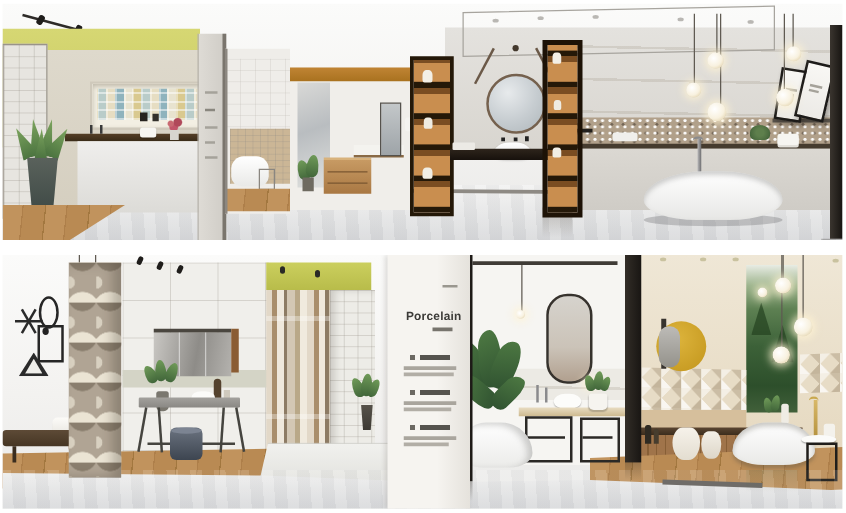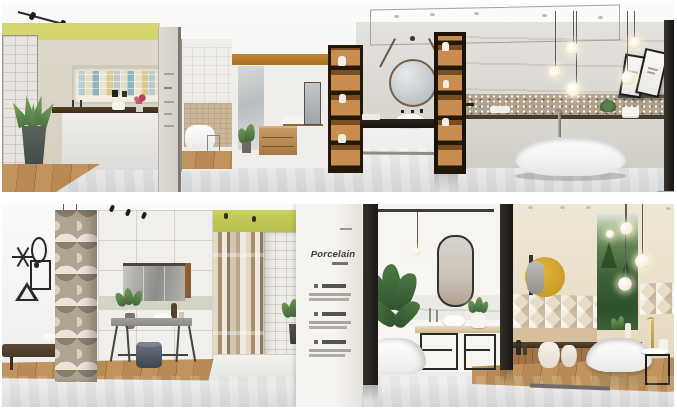--- a/index.html
+++ b/index.html
@@ -355,21 +355,21 @@
     <div class="a streaks" style="left:0;top:172px;width:672px;height:31px;opacity:.45;"></div>
     <div class="a" style="left:528px;top:181px;width:80px;height:3.5px;background:#6f6c68;transform:rotate(2deg);"></div>
     <div class="reflect" style="left:595px;top:172px;width:41px;height:18px;background:linear-gradient(rgba(70,100,68,.16),transparent);"></div>
 
     <div class="a geo" style="left:53px;top:6px;width:42px;height:172px;box-shadow:inset -7px 0 9px rgba(50,44,34,.28);"></div>
     <div class="a" style="left:361px;top:0;width:15px;height:181px;background:linear-gradient(90deg,#35302a,#1c1916);"></div>
     <div class="reflect" style="left:361px;top:181px;width:15px;height:16px;background:linear-gradient(rgba(42,37,30,.35),transparent);"></div>
     <div class="a" style="left:498px;top:0;width:13px;height:166px;background:linear-gradient(90deg,#322d27,#191613);"></div>
     <div class="reflect" style="left:498px;top:166px;width:13px;height:14px;background:linear-gradient(rgba(42,37,30,.3),transparent);"></div>
 
-    <div class="a" style="left:294px;top:0;width:66px;height:203px;background:linear-gradient(90deg,#f6f4f0 60%,#e5e2dc);box-shadow:-2px 0 4px rgba(80,74,64,.18);font-style:italic;">
+    <div class="a" style="left:308px;top:0;width:66px;height:203px;background:linear-gradient(90deg,#f6f4f0 60%,#e5e2dc);box-shadow:-2px 0 4px rgba(80,74,64,.18);">
       <span class="a" style="left:44px;top:24px;width:12px;height:2px;background:#9a978f;display:block;"></span>
       <span class="a sign-title" style="left:8px;top:44px;width:58px;display:block;">Porcelain</span>
       <span class="a" style="left:36px;top:58px;width:16px;height:3px;background:#77746d;display:block;"></span>
       <span class="a">
         <i class="a" style="left:18px;top:80px;width:4px;height:4px;background:#6b6862;"></i>
         <i class="a" style="left:26px;top:80px;width:24px;height:3.5px;background:#55534e;"></i>
         <i class="a" style="left:13px;top:89px;width:42px;height:2.5px;background:#a9a59d;"></i>
         <i class="a" style="left:13px;top:94px;width:40px;height:2.5px;background:#b2aea6;"></i>
       </span>
       <span class="a">

